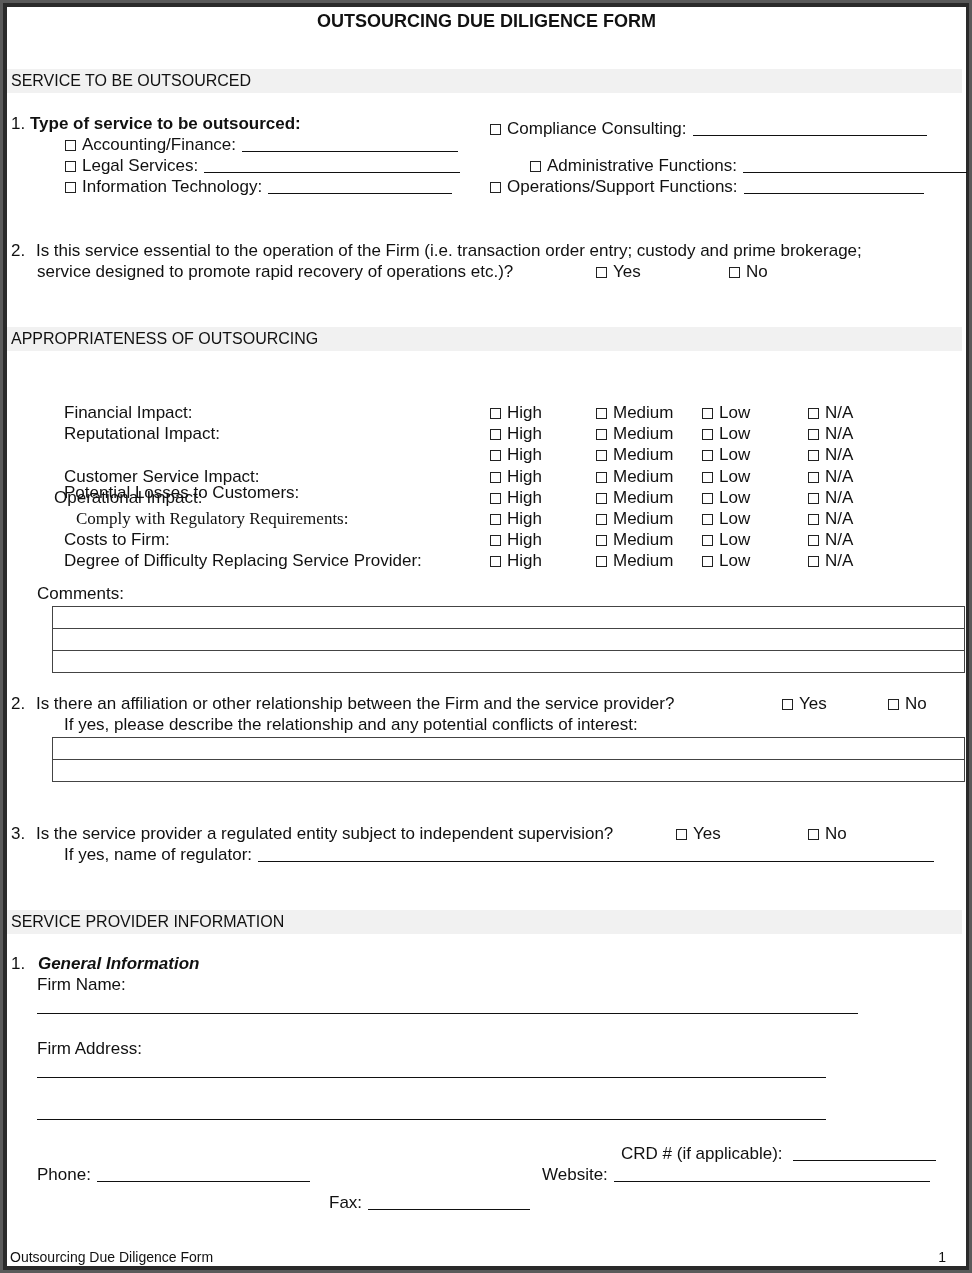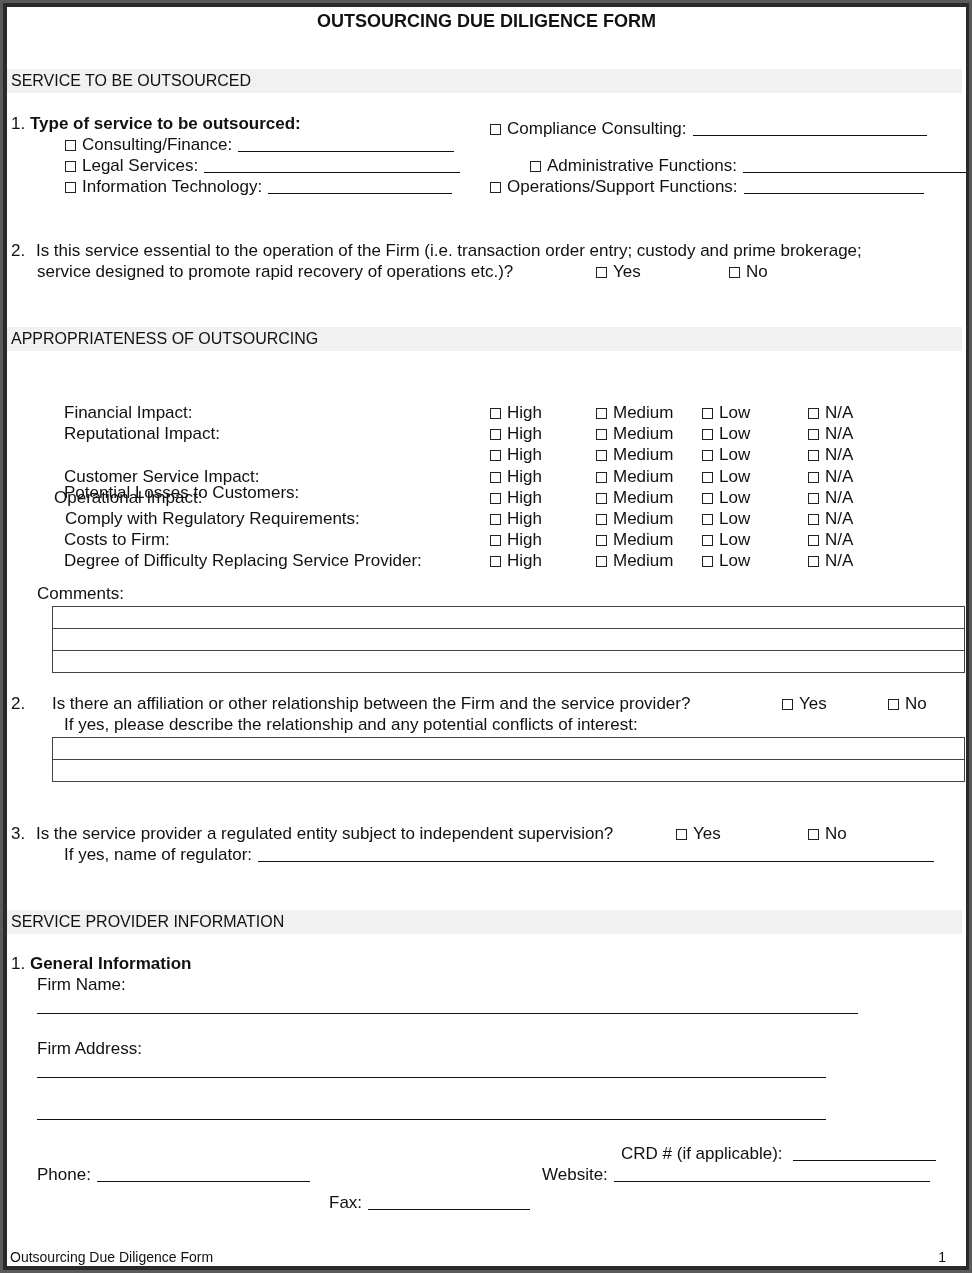--- a/index.html
+++ b/index.html
@@ -42,21 +42,21 @@
   <div class="abs title">OUTSOURCING DUE DILIGENCE FORM</div>
 
   <div class="section" style="top:62px;">SERVICE TO BE OUTSOURCED</div>
 
   <div class="abs t16" style="left:4px; top:106px;">
     <span>1.</span>
     <span class="bold">Type of service to be outsourced:</span>
   </div>
 
   <div class="abs t16" style="left:58px; top:127px;">
-    <span class="cb"></span><span>Consulting/Finance:</span><span class="line" style="width:216px;"></span>
+    <span class="cb"></span><span>Accounting/Finance:</span><span class="line" style="width:216px;"></span>
   </div>
   <div class="abs t16" style="left:58px; top:148px;">
     <span class="cb"></span><span>Legal Services:</span><span class="line" style="width:256px;"></span>
   </div>
   <div class="abs t16" style="left:58px; top:169px;">
     <span class="cb"></span><span>Information Technology:</span><span class="line" style="width:184px;"></span>
   </div>
 
   <div class="abs t16" style="left:483px; top:111px;">
     <span class="cb"></span><span>Compliance Consulting:</span><span class="line" style="width:234px;"></span>
@@ -102,21 +102,21 @@
         <div class="abs t16" style="left: 57px; top: 458.6px;">Customer Service Impact:</div>
         <div class="abs t16" style="left: 483px; top: 458.6px;"><span class="cb"></span><span>High</span></div>
         <div class="abs t16" style="left: 589px; top: 458.6px;"><span class="cb"></span><span>Medium</span></div>
         <div class="abs t16" style="left: 695px; top: 458.6px;"><span class="cb"></span><span>Low</span></div>
         <div class="abs t16" style="left: 801px; top: 458.6px;"><span class="cb"></span><span>N/A</span></div>
         <div class="abs t16" style="left: 57px; top: 475px;">Potential Losses to Customers:</div>
         <div class="abs t16" style="left: 483px; top: 479.8px;"><span class="cb"></span><span>High</span></div>
         <div class="abs t16" style="left: 589px; top: 479.8px;"><span class="cb"></span><span>Medium</span></div>
         <div class="abs t16" style="left: 695px; top: 479.8px;"><span class="cb"></span><span>Low</span></div>
         <div class="abs t16" style="left: 801px; top: 479.8px;"><span class="cb"></span><span>N/A</span></div>
-        <div class="abs t16" style="left: 58px; top: 501px;">Comply with Regulatory Requirements:</div>
+        <div class="abs t16" style="left: 69px; top: 501px; font-family: Liberation Serif, serif;">Comply with Regulatory Requirements:</div>
         <div class="abs t16" style="left: 483px; top: 501px;"><span class="cb"></span><span>High</span></div>
         <div class="abs t16" style="left: 589px; top: 501px;"><span class="cb"></span><span>Medium</span></div>
         <div class="abs t16" style="left: 695px; top: 501px;"><span class="cb"></span><span>Low</span></div>
         <div class="abs t16" style="left: 801px; top: 501px;"><span class="cb"></span><span>N/A</span></div>
         <div class="abs t16" style="left: 57px; top: 522.2px;">Costs to Firm:</div>
         <div class="abs t16" style="left: 483px; top: 522.2px;"><span class="cb"></span><span>High</span></div>
         <div class="abs t16" style="left: 589px; top: 522.2px;"><span class="cb"></span><span>Medium</span></div>
         <div class="abs t16" style="left: 695px; top: 522.2px;"><span class="cb"></span><span>Low</span></div>
         <div class="abs t16" style="left: 801px; top: 522.2px;"><span class="cb"></span><span>N/A</span></div>
         <div class="abs t16" style="left: 57px; top: 543.4px;">Degree of Difficulty Replacing Service Provider:</div>
@@ -128,21 +128,21 @@
 
   <div class="abs t16" style="left:30px; top:576px;">Comments:</div>
   <div class="grid" style="left:45px; top:599px; width:913px; height:67px;">
     <div class="row" style="height:22px;"></div>
     <div class="row" style="height:22px;"></div>
     <div class="row" style="height:21px;"></div>
   </div>
 
   <div class="abs t16" style="left:4px; top:686px;">
     <span>2.</span>
-    <span style="margin-left:22px;">Is there an affiliation or other relationship between the Firm and the service provider?</span>
+    <span style="margin-left:6px;">Is there an affiliation or other relationship between the Firm and the service provider?</span>
   </div>
   <div class="abs t16" style="left:775px; top:686px;">
     <span class="cb"></span><span>Yes</span>
   </div>
   <div class="abs t16" style="left:881px; top:686px;">
     <span class="cb"></span><span>No</span>
   </div>
   <div class="abs t16" style="left:57px; top:707px;">If yes, please describe the relationship and any potential conflicts of interest:</div>
   <div class="grid" style="left:45px; top:730px; width:913px; height:45px;">
     <div class="row" style="height:22px;"></div>
@@ -160,21 +160,21 @@
     <span class="cb"></span><span>No</span>
   </div>
   <div class="abs t16" style="left:57px; top:837px;">
     <span>If yes, name of regulator:</span><span class="line" style="width:676px;"></span>
   </div>
 
   <div class="section" style="top:903px;">SERVICE PROVIDER INFORMATION</div>
 
   <div class="abs t16" style="left:4px; top:946px;">
     <span>1.</span>
-    <span class="bold" style="margin-left:0;">General Information</span>
+    <span class="bold" style="margin-left:8px;font-style:italic;">General Information</span>
   </div>
   <div class="abs t16" style="left:30px; top:967px;">Firm Name:</div>
   <div class="hline" style="left:30px; top:1006px; width:821px;"></div>
 
   <div class="abs t16" style="left:30px; top:1031px;">Firm Address:</div>
   <div class="hline" style="left:30px; top:1070px; width:789px;"></div>
   <div class="hline" style="left:30px; top:1112px; width:789px;"></div>
 
   <div class="abs t16" style="left:614px; top:1136px;">
     <span>CRD # (if applicable):</span><span class="line" style="width:143px; margin-left:10px;"></span>

